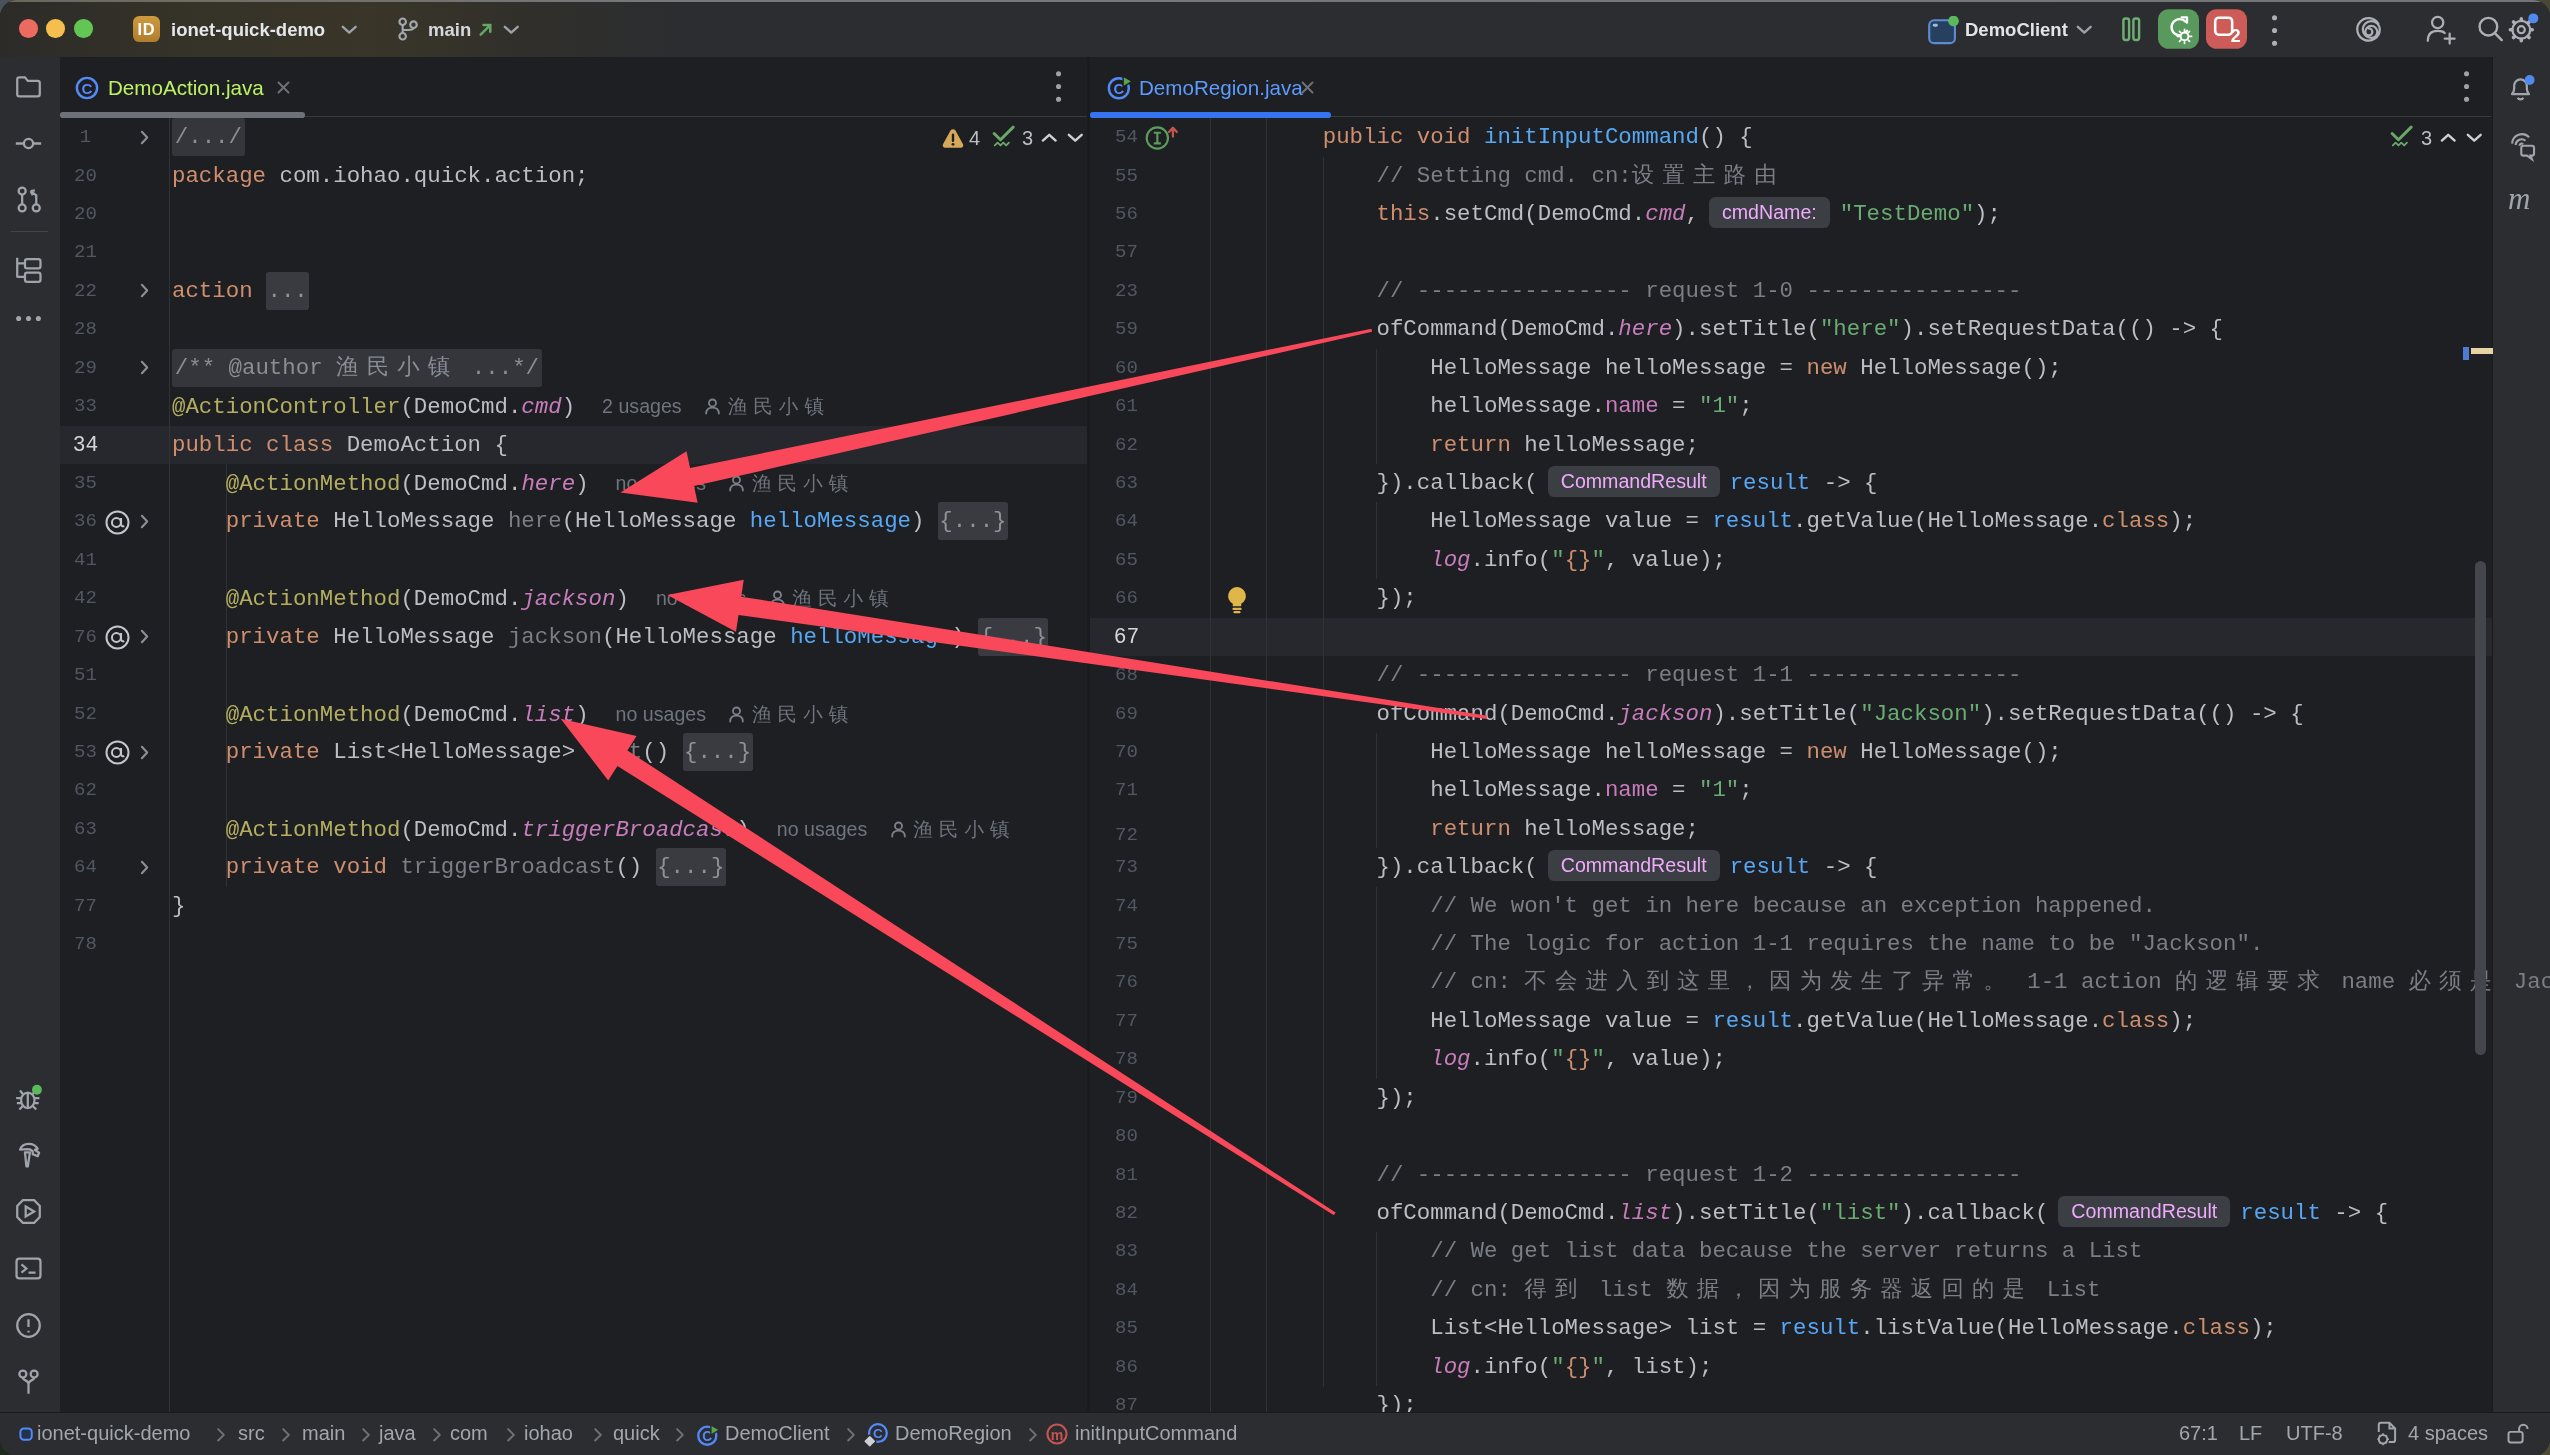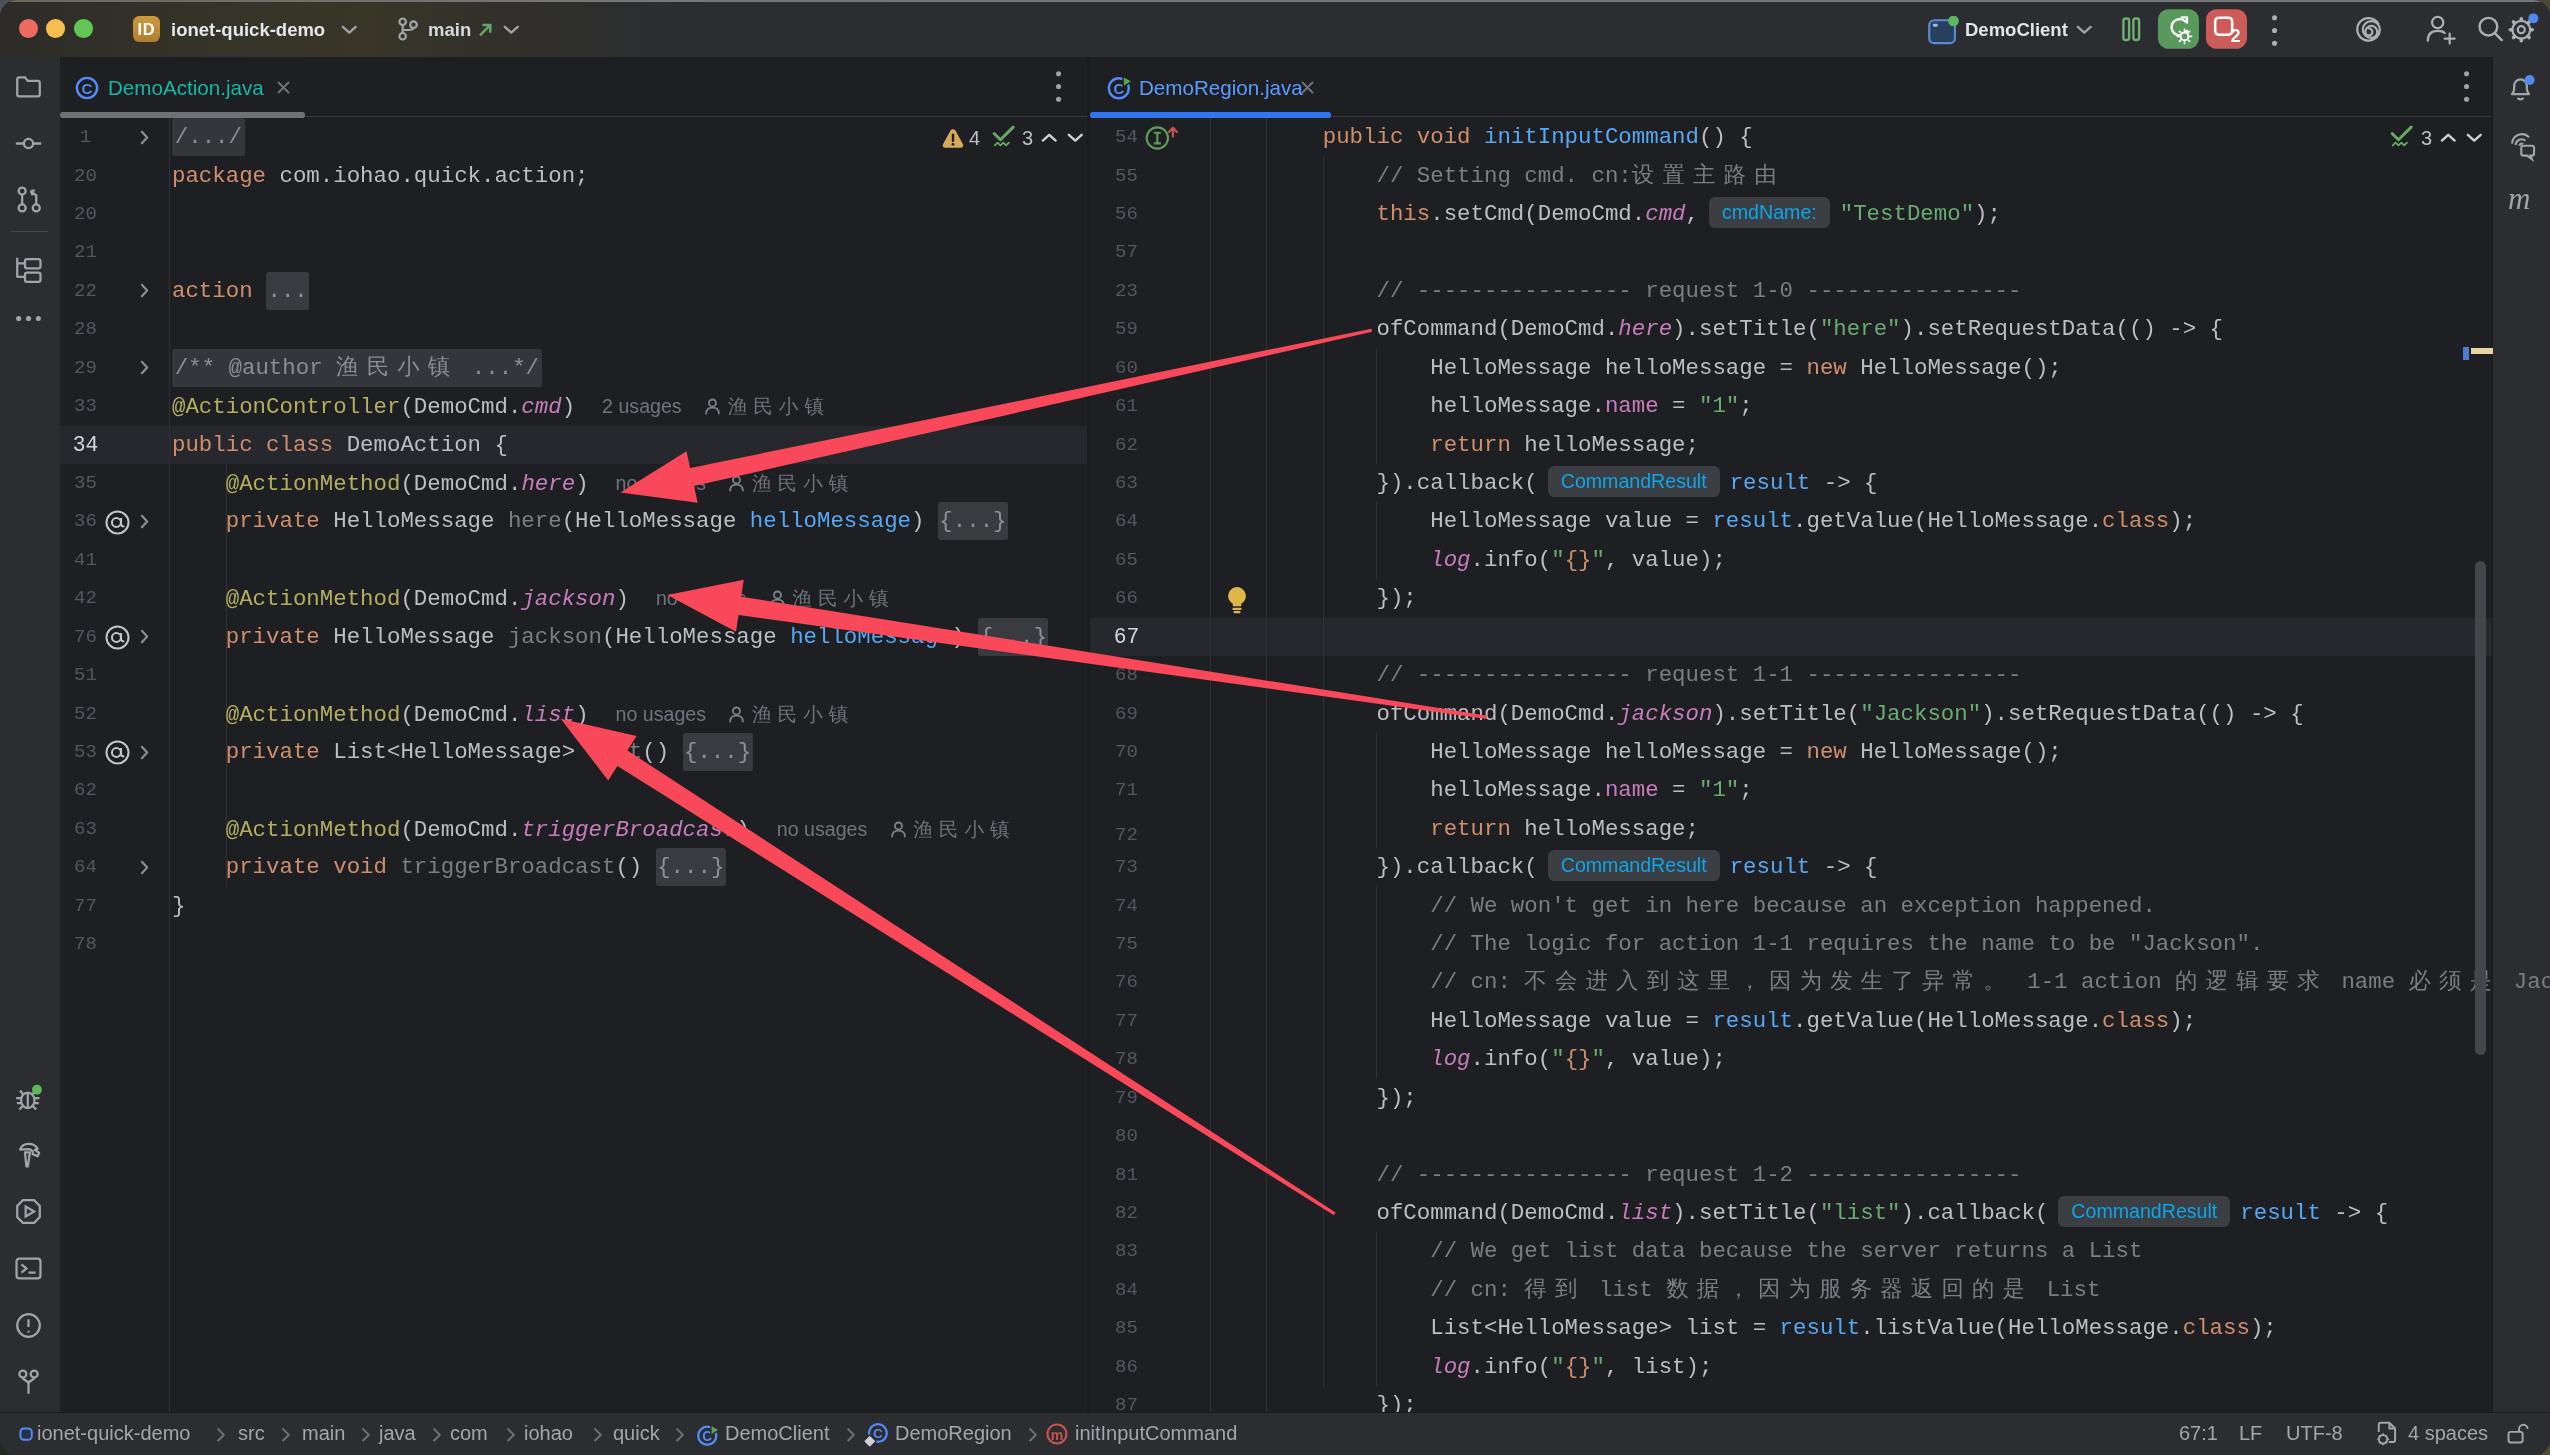--- a/index.html
+++ b/index.html
@@ -14,21 +14,21 @@
 .fd{color:#C77DBB}
 .s{color:#6AAB73}
 .c{color:#7A7E85}
 .b{color:#56A8F5}
 .g{color:#7A7E85}
 .fmt{color:#CF8E6D}
 .cj{letter-spacing:8.2px}
 .cjh{letter-spacing:6px}
 .fb{background:#393B40;border-radius:2.8px;padding:6.4px 1.4px;color:#8E939B}
 .fc{background:#34363B;border-radius:2.8px;color:#8A8E96;padding:6.4px 2.8px}
-.ph{display:inline-block;background:#3B3E43;border-radius:6.4px;padding:0 13px;color:#0ea5e9;font:19.6px/31px "Liberation Sans",sans-serif;vertical-align:middle;position:relative;top:-1.4px}
+.ph{display:inline-block;background:#3B3E43;border-radius:6.4px;padding:0 13px;color:#f0abfc;font:19.6px/31px "Liberation Sans",sans-serif;vertical-align:middle;position:relative;top:-1.4px}
 .uh{color:#6F757E;font:19.6px/38px "Liberation Sans",sans-serif}
 .sbtxt{color:#A2A6AD;font:20px/43px "Liberation Sans",sans-serif;position:absolute;top:1412px;height:43px}
 </style></head><body>
 <div class="abs" style="left:0;top:0;width:43px;height:43px;background:#4C525B"></div>
 <div class="abs" style="left:2508px;top:0;width:43px;height:43px;background:#4a4833"></div>
 <div class="abs" style="left:0;top:1413px;width:43px;height:43px;background:#1e2a1e"></div>
 <div class="abs" style="left:2508px;top:1413px;width:43px;height:43px;background:#4F4C33"></div>
 <div id="win">
 <div class="abs" style="left:0;top:0;width:2550px;height:57px;background:linear-gradient(90deg,#2c2b28 0px,#353228 178px,#393528 370px,#302f2b 534px,#2b2d30 676px,#2b2d30 2550px)"></div>
 <div class="abs" style="left:7.1px;top:0;width:2536px;height:2.1px;background:linear-gradient(90deg,#6b695c 0px,#75777b 640px,#737578 2536px);border-radius:1.4px"></div>
@@ -167,21 +167,21 @@
 <path d="M10 22 a14 14 0 0 1 24 -9 M15 24 a8.5 8.5 0 0 1 14 -6 M20.5 25 a3 3 0 0 1 5 -2.2"></path>
 <path d="M26 25 h12 a3 3 0 0 1 3 3 v8 a3 3 0 0 1 -3 3 h-2 l2 5 l-7 -5 h-5 a3 3 0 0 1 -3 -3 v-8 a3 3 0 0 1 3 -3 z"></path>
     </svg>
 <div class="abs" style="left:2508px;top:181px;font:italic 31px Liberation Serif,serif;color:#A0A4AB">m</div>
 <div class="abs" style="left:60px;top:57px;width:2431px;height:61px;background:#1E1F22"></div>
 <div class="abs" style="left:60px;top:116px;width:2431px;height:1.4px;background:#393B40"></div>
 <svg class="abs" width="26" height="26" style="left:74px;top:75px" viewBox="0 0 36 36">
 <circle cx="18" cy="18" r="14" fill="none" stroke="#548AF7" stroke-width="3.4"></circle>
 <text x="18" y="26" font-family="Liberation Sans" font-size="21" font-weight="bold" fill="#548AF7" text-anchor="middle">C</text>
     </svg>
-<div class="abs ui" style="left:108px;top:76px;font-size:20.6px;color:#14b8a6">DemoAction.java</div>
+<div class="abs ui" style="left:108px;top:76px;font-size:20.6px;color:#bef264">DemoAction.java</div>
 <svg class="abs" width="17" height="17" style="left:275px;top:79px" viewBox="0 0 24 24">
       <path d="M5 5 L19 19 M19 5 L5 19" stroke="#6E7277" stroke-width="2.8" stroke-linecap="round"></path>
     </svg>
 <div class="abs" style="left:60px;top:112px;width:245px;height:6.4px;border-radius:2.8px;background:#6E7277"></div>
 <svg class="abs" width="7.1" height="33" style="left:1055px;top:70px" viewBox="0 0 10 46">
       <circle cx="5" cy="5" r="3.6" fill="#9DA2A9"></circle>
       <circle cx="5" cy="23" r="3.6" fill="#9DA2A9"></circle>
       <circle cx="5" cy="41" r="3.6" fill="#9DA2A9"></circle>
     </svg>
 <svg class="abs" width="28.5" height="28.5" style="left:1106px;top:74px" viewBox="0 0 40 40">

